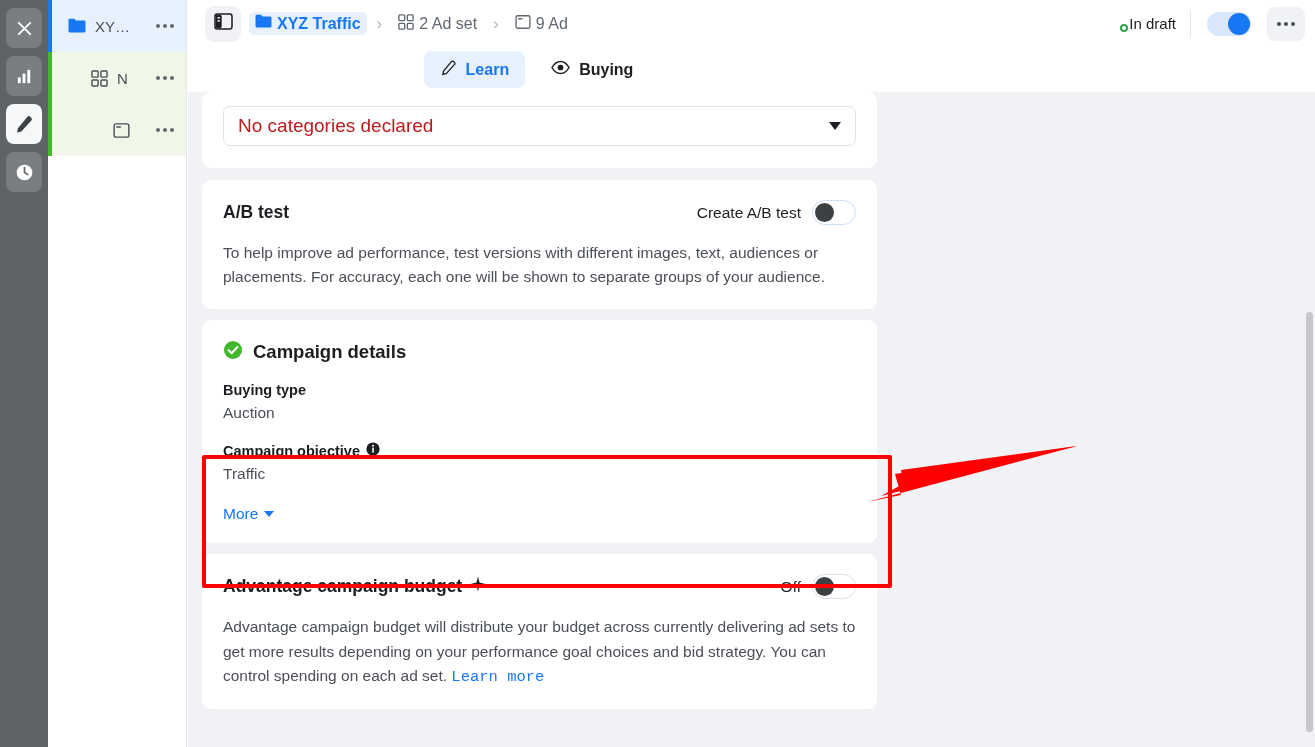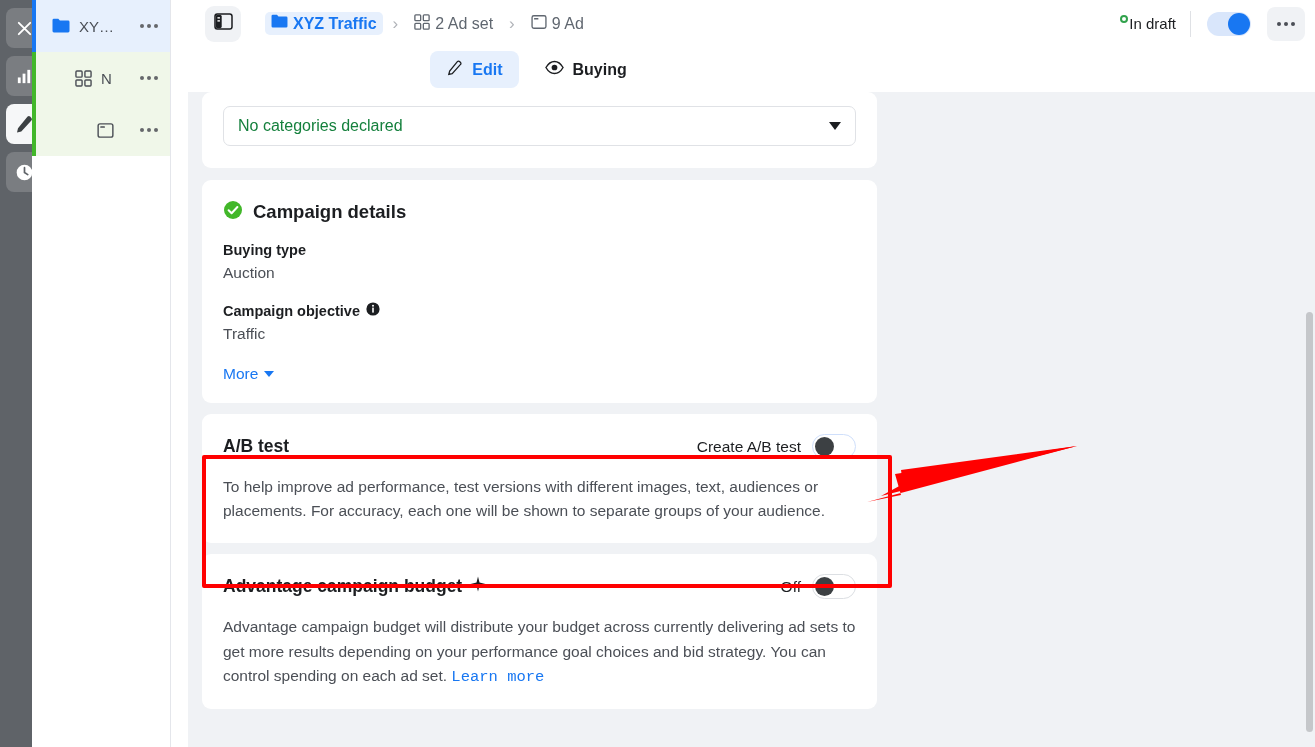--- a/index.html
+++ b/index.html
@@ -21,21 +21,21 @@
     width: 36px; height: 40px; border-radius: 8px;
     background: #7a7d81;
     display: flex; align-items: center; justify-content: center;
     cursor: pointer;
   }
   .rail-btn.active { background: #f6f7f8; }
   .rail-btn svg { display: block; }
 
   
   .sidebar {
-    position: absolute; left: 32px; top: 0; width: 139px; height: 747px;
+    position: absolute; left: 48px; top: 0; width: 139px; height: 747px;
     background: #ffffff; border-right: 1px solid #e4e6eb;
   }
   .side-row {
     position: relative; display: flex; align-items: center;
     height: 52px; padding-left: 18px; cursor: pointer;
   }
   .side-row .bar {
     position: absolute; left: 0; top: 0; width: 4px; height: 100%;
   }
   .side-row.sel   { background: #e7f0fd; }
@@ -61,32 +61,32 @@
   }
   .topbar {
     position: relative; height: 47px; background: #ffffff;
     display: flex; align-items: center; padding: 0 14px 0 17px;
   }
   .panel-toggle {
     width: 36px; height: 36px; border-radius: 9px; background: #f0f2f5;
     display: flex; align-items: center; justify-content: center; cursor: pointer;
     flex: 0 0 auto;
   }
-  .crumbs { display: flex; align-items: center; margin-left: 24px; gap: 0; }
+  .crumbs { display: flex; align-items: center; margin-left: 8px; gap: 0; }
   .crumb { display: flex; align-items: center; gap: 5px; padding: 2px 6px; border-radius: 5px; cursor: pointer; }
   .crumb.cur { background: #e7f0fd; }
   .crumb .ctext { font-size: 16px; color: #606770; white-space: nowrap; }
   .crumb.cur .ctext { color: #1877f2; font-weight: 600; }
   .sep { font-size: 17px; color: #b0b3b8; margin: 0 10px; }
 
   .topright {
     position: absolute; right: 10px; top: 50%; transform: translateY(-50%);
     display: flex; align-items: center; gap: 0;
   }
-  .draft { display: flex; align-items: flex-start; gap: 1px; margin-right: 14px; }
+  .draft { display: flex; align-items: flex-end; gap: 1px; margin-right: 14px; }
   .draft .dot {
     width: 8px; height: 8px; border-radius: 50%;
     border: 2px solid #31a24c; background: #ffffff; box-sizing: border-box;
   }
   .draft .dtxt { font-size: 15px; color: #1c1e21; white-space: nowrap; }
   .vdiv { width: 1px; height: 26px; background: #dfe1e5; margin-right: 16px; }
   .switch-on {
     width: 44px; height: 24px; border-radius: 12px; background: #d9e6fb;
     position: relative; cursor: pointer; margin-right: 16px;
   }
@@ -122,21 +122,21 @@
     width: 675px; background: #ffffff; border-radius: 9px;
     margin-bottom: 11px; padding: 20px 21px;
   }
   .card.first { padding-top: 14px; padding-bottom: 22px; margin-bottom: 12px; }
 
   .select {
     height: 40px; border: 1px solid #e0e2e6; border-radius: 7px;
     display: flex; align-items: center; padding: 0 14px;
     justify-content: space-between; cursor: pointer; background: #fff;
   }
-  .select .sv { font-size: 16px; color: #15803d; }
+  .select .sv { font-size: 19px; color: #b91c1c; }
   .caret { width: 0; height: 0; border-left: 6px solid transparent;
            border-right: 6px solid transparent; border-top: 8px solid #1c1e21; }
 
   .cardhead { display: flex; align-items: center; gap: 10px; margin-bottom: 18px; }
   .cardhead .htxt { font-size: 18.5px; font-weight: 700; color: #1c1e21; }
   .fieldlabel { font-size: 14.5px; font-weight: 700; color: #1c1e21; display: flex; align-items: center; gap: 6px; }
   .fieldval { font-size: 15.5px; color: #4b4f56; margin-top: 6px; }
   .gap { height: 20px; }
   .morelink { font-size: 15.5px; color: #1877f2; display: inline-flex; align-items: center; gap: 6px; cursor: pointer; margin-top: 22px; }
   .morelink .mc { width: 0; height: 0; border-left: 5px solid transparent;
@@ -333,40 +333,53 @@
       </div>
     </div>
 
     <div class="tabsrow">
       <div class="tab active">
         <span>
           <svg width="17" height="17" viewBox="0 0 20 20">
             <path d="M13.6 2.9 a1.6 1.6 0 0 1 2.3 0 l1.2 1.2 a1.6 1.6 0 0 1 0 2.3 L7.3 17.2 L3.3 18.2 L4.3 14.2 Z" fill="none" stroke="#1c1e21" stroke-width="1.5"></path>
           </svg>
         </span>
-        <span class="tlab">Edit</span>
+        <span class="tlab">Learn</span>
       </div>
       <div class="tab">
         <span>
           <svg width="19" height="15" viewBox="0 0 20 14">
             <path d="M1 7 C4 1.8 7 0.6 10 0.6 C13 0.6 16 1.8 19 7 C16 12.2 13 13.4 10 13.4 C7 13.4 4 12.2 1 7 Z" fill="none" stroke="#1c1e21" stroke-width="1.5"></path>
             <circle cx="10" cy="7" r="3" fill="#1c1e21"></circle>
           </svg>
         </span>
         <span class="tlab">Buying</span>
       </div>
     </div>
 
     <div class="content">
 
       <div class="card first">
         <div class="select">
           <span class="sv">No categories declared</span>
           <span class="caret"></span>
         </div>
+      </div>
+
+      <div class="card">
+        <div class="rowhead">
+          <span class="rtitle">A/B test</span>
+          <span class="toggle-wrap">
+            <span class="tlabel">Create A/B test</span>
+            <span class="switch-off">
+              <span class="knob"></span>
+            </span>
+          </span>
+        </div>
+        <div class="desc">To help improve ad performance, test versions with different images, text, audiences or placements. For accuracy, each one will be shown to separate groups of your audience.</div>
       </div>
 
       <div class="card">
         <div class="cardhead">
           <span>
             <svg width="20" height="20" viewBox="0 0 20 20">
               <circle cx="10" cy="10" r="9" fill="#42b72a"></circle>
               <path d="M5.6 10.3 L8.6 13.2 L14.4 7" stroke="#fff" stroke-width="2" fill="none" stroke-linecap="round" stroke-linejoin="round"></path>
             </svg>
           </span>
@@ -395,33 +408,20 @@
         </div>
 
         <div class="morelink">
           <span>More</span>
           <span class="mc"></span>
         </div>
       </div>
 
       <div class="card">
         <div class="rowhead">
-          <span class="rtitle">A/B test</span>
-          <span class="toggle-wrap">
-            <span class="tlabel">Create A/B test</span>
-            <span class="switch-off">
-              <span class="knob"></span>
-            </span>
-          </span>
-        </div>
-        <div class="desc">To help improve ad performance, test versions with different images, text, audiences or placements. For accuracy, each one will be shown to separate groups of your audience.</div>
-      </div>
-
-      <div class="card">
-        <div class="rowhead">
           <span class="rtitle">
             <span>Advantage campaign budget</span>
             <span>
               <svg width="16" height="16" viewBox="0 0 16 16">
                 <path d="M8 0.6 L9.5 6.5 L15.4 8 L9.5 9.5 L8 15.4 L6.5 9.5 L0.6 8 L6.5 6.5 Z" fill="#1c1e21"></path>
               </svg>
             </span>
           </span>
           <span class="toggle-wrap">
             <span class="tlabel">Off</span>

